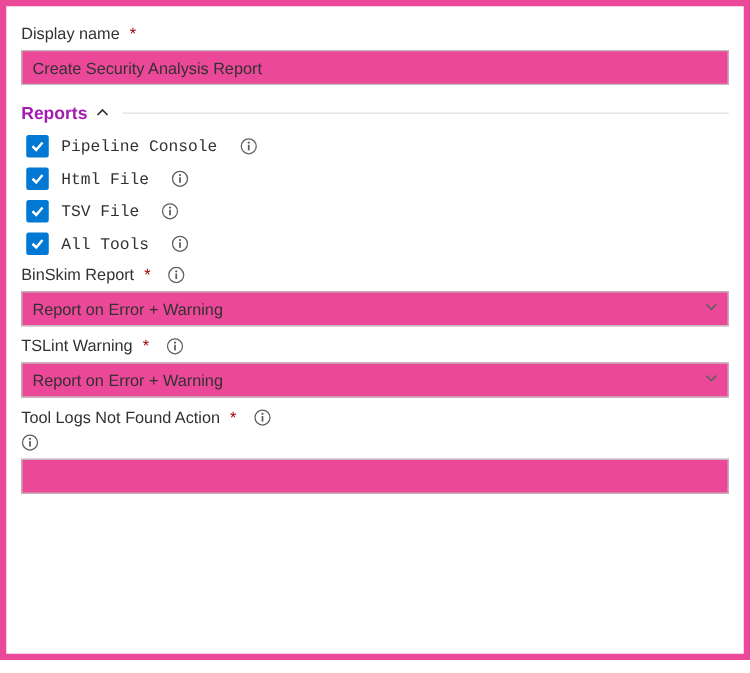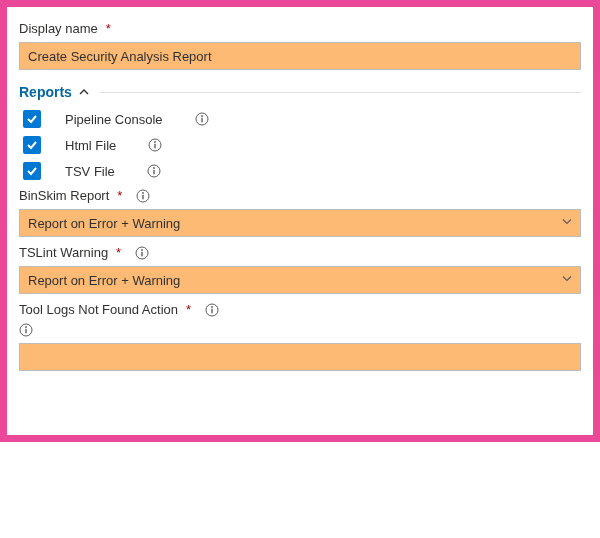--- a/index.html
+++ b/index.html
@@ -5,42 +5,42 @@
     * { box-sizing: border-box; margin: 0; padding: 0; }
     body {
       font-family: "Segoe UI", -apple-system, sans-serif;
       font-size: 13px;
       color: #323130;
       background: #fff;
       width: 600px;
       height: 538px;
     }
     .panel {
-      border: 7px solid #ec4899;
+      border: 5px solid #ec4899;
       padding: 8px 12px 12px 12px;
       width: 600px;
-      height: 442px;
+      height: 528px;
     }
     .field-label-row {
       display: flex;
       align-items: center;
       margin-top: 6px;
       margin-bottom: 6px;
       gap: 6px;
     }
     .field-label {
       font-size: 13px;
       color: #323130;
     }
     .required { color: #a80000; margin-left: 2px; }
     .text-input, .select-input {
       width: 100%;
       height: 28px;
       border: 1px solid #bebbb8;
-      background: #fdba74;
+      background: #ec4899;
       font-size: 13px;
       padding: 0 8px;
       color: #323130;
       font-family: inherit;
     }
     .select-wrap {
       position: relative;
       width: 100%;
       margin-bottom: 8px;
     }
@@ -58,34 +58,35 @@
     .section-header {
       display: flex;
       align-items: center;
       margin-top: 14px;
       margin-bottom: 8px;
       gap: 6px;
     }
     .section-title {
       font-size: 14px;
       font-weight: 600;
-      color: #0369a1;
+      color: #a21caf;
     }
     .section-line {
       flex: 1;
       height: 1px;
       background: #e1dfdd;
       margin-left: 4px;
     }
     .checkbox-row {
       display: flex;
       align-items: center;
-      gap: 24px;
+      gap: 10px;
       margin: 4px 0 4px 4px;
       height: 22px;
+      font-family: Liberation Mono, monospace;
     }
     .cb {
       width: 18px; height: 18px;
       border-radius: 2px;
       display: inline-flex;
       align-items: center; justify-content: center;
       flex-shrink: 0;
     }
     .cb.checked {
       background: #0078d4;
@@ -168,20 +169,35 @@
       <svg width="14" height="14" viewBox="0 0 14 14">
           <circle cx="7" cy="7" r="6" stroke="#605e5c" stroke-width="1" fill="none"></circle>
           <circle cx="7" cy="4" r="0.9" fill="#605e5c"></circle>
           <rect x="6.3" y="5.8" width="1.4" height="4.5" fill="#605e5c"></rect>
         </svg>
     </span>
   </div>
 
   
 
+  <div class="checkbox-row">
+    <span class="cb checked">
+      <svg width="12" height="12" viewBox="0 0 12 12">
+          <path d="M2 6 L5 9 L10 3" stroke="#fff" stroke-width="2" fill="none"></path>
+        </svg>
+    </span>
+    <span class="cb-label">All Tools</span>
+    <span class="info-icon info-gap">
+      <svg width="14" height="14" viewBox="0 0 14 14">
+          <circle cx="7" cy="7" r="6" stroke="#605e5c" stroke-width="1" fill="none"></circle>
+          <circle cx="7" cy="4" r="0.9" fill="#605e5c"></circle>
+          <rect x="6.3" y="5.8" width="1.4" height="4.5" fill="#605e5c"></rect>
+        </svg>
+    </span>
+  </div>
 
   <div class="field-label-row">
     <span class="field-label">BinSkim Report</span>
     <span class="required">*</span>
     <span class="info-icon info-gap">
       <svg width="14" height="14" viewBox="0 0 14 14">
           <circle cx="7" cy="7" r="6" stroke="#605e5c" stroke-width="1" fill="none"></circle>
           <circle cx="7" cy="4" r="0.9" fill="#605e5c"></circle>
           <rect x="6.3" y="5.8" width="1.4" height="4.5" fill="#605e5c"></rect>
         </svg>

